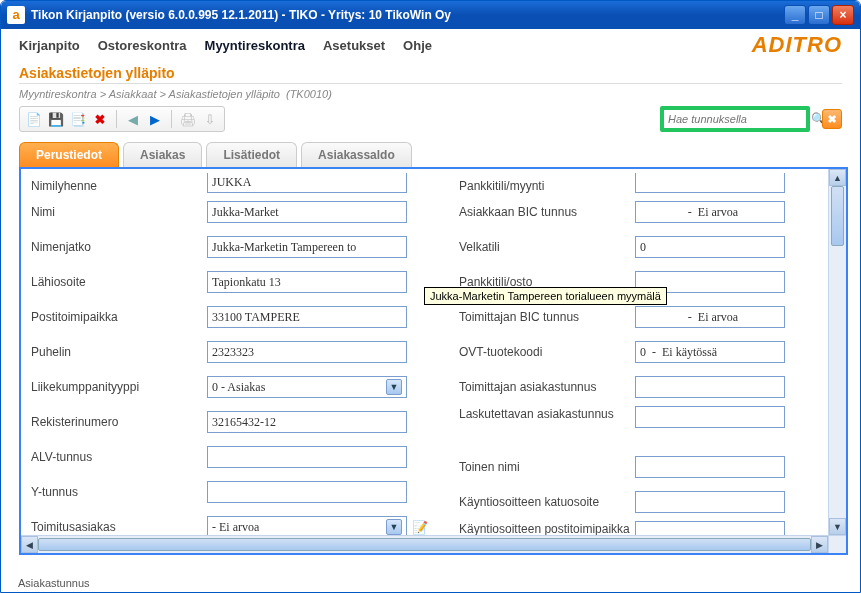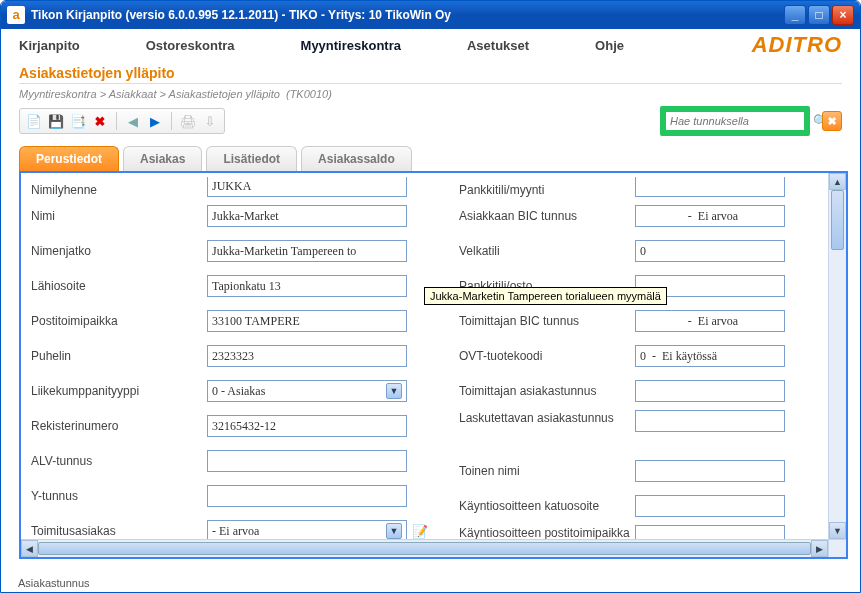--- a/index.html
+++ b/index.html
@@ -3,31 +3,31 @@
 <meta charset="utf-8">
 <style>
 * { box-sizing: border-box; margin: 0; padding: 0; }
 body { font-family: Tahoma, Arial, sans-serif; font-size: 11px; background: #fff; width: 861px; height: 593px; overflow: hidden; border: 1px solid #0058c4; border-radius: 6px 6px 0 0;}
 .titlebar { height: 28px; background: linear-gradient(to bottom, #1a6dd8 0%, #0a4fb3 50%, #0a4fb3 100%); color: #fff; display: flex; align-items: center; padding: 0 6px; border-radius: 5px 5px 0 0; font-size: 12px; }
 .titlebar .appicon { width: 18px; height: 18px; background: #fff; color:#e67e00; font-weight:bold; text-align:center; line-height:18px; border-radius:2px; margin-right:6px; font-size:13px;}
 .titlebar .title { flex:1; font-weight: bold; }
 .winbtns { display:flex; gap:2px; }
 .winbtn { width: 22px; height: 20px; background: linear-gradient(#6aa8ef,#2a6dd0); border:1px solid #0a4fb3; border-radius:3px; color:#fff; display:flex; align-items:center; justify-content:center; font-weight:bold; font-size:12px;}
 .winbtn.close { background: linear-gradient(#f08060,#d83010); border-color:#b02000;}
-.menubar { height: 26px; display:flex; align-items:center; padding: 6px 18px 0 18px; background:#fff;gap:48px; }
+.menubar { height: 26px; display:flex; align-items:center; padding: 6px 18px 0 18px; background:#fff; }
 .menuitem { margin-right: 18px; font-size: 13px; font-weight: bold; color:#444; cursor:pointer;}
 .menuitem.active { color:#0f172a; }
 .brand { margin-left:auto; color:#e67e00; font-size:22px; font-weight:900; letter-spacing:1px; font-style:italic;}
 .pagetitle { margin: 10px 18px 2px 18px; color:#e67e00; font-size:14px; font-weight:bold; border-bottom:1px solid #ddd; padding-bottom:2px;}
 .breadcrumb { margin: 4px 18px 6px 18px; color:#888; font-style:italic; font-size:11px; white-space:pre;}
 .toolbar-row { display:flex; align-items:center; padding:0 18px 6px 18px; gap:4px;}
 .toolbar { display:flex; align-items:center; gap:6px; border:1px solid #ccc; border-radius:3px; padding:3px 6px; background:linear-gradient(#fdfdfd,#f0f0f0);}
 .tbicon { width:16px; height:16px; display:flex; align-items:center; justify-content:center; cursor:pointer; font-size:13px;}
 .tbsep { width:1px; height:18px; background:#ccc; margin:0 2px;}
-.searchbox { margin-left:auto; display:flex; align-items:center; border:6px solid #22c55e; border-radius:2px; padding:2px 4px; width:150px; background:#fff;}
+.searchbox { margin-left:auto; display:flex; align-items:center; border:4px solid #22c55e; border-radius:2px; padding:2px 4px; width:150px; background:#fff;}
 .searchbox input { border:none; outline:none; flex:1; font-size:11px; font-style:italic; color:#aaa; background:transparent;}
 .searchbox .mag { color:#aaa; font-size:12px;}
 .closebox { margin-left:8px; width:20px; height:20px; background:linear-gradient(#ffb870,#ff8c20); border:1px solid #e67e00; border-radius:3px; color:#fff; display:flex; align-items:center; justify-content:center; font-weight:bold; cursor:pointer;}
 .tabs { display:flex; padding:0 18px; margin-top:4px;text-align:center;}
 .tab { padding:5px 16px; margin-right:4px; border:1px solid #ccc; border-bottom:none; border-radius:6px 6px 0 0; background:linear-gradient(#fafafa,#e8e8e8); color:#777; font-weight:bold; font-size:12px; cursor:pointer;}
 .tab.active { background:linear-gradient(#ffb050,#ff8c20); color:#fff; border-color:#e67e00;}
 .form-area { position:relative; margin:0 12px 0 18px; border:2px solid #3b82f6; height:388px; }
 .form-scroll { position:absolute; inset:0; overflow:hidden; padding:4px 26px 4px 10px;}
 .form-columns { display:flex; gap:30px; }
 .col { flex:1; }

